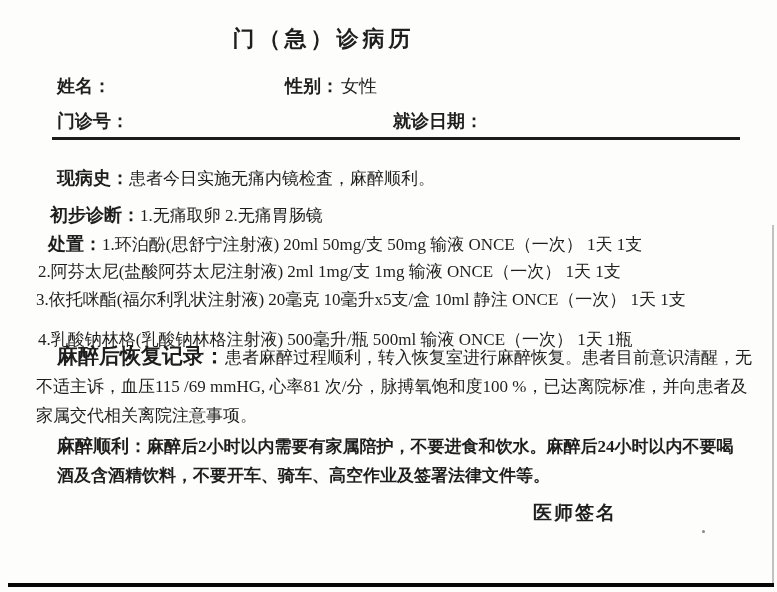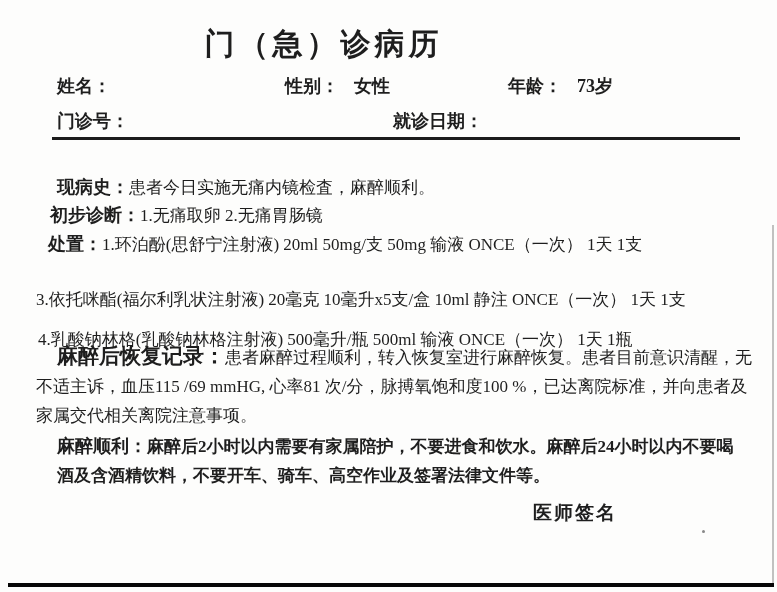--- a/index.html
+++ b/index.html
@@ -11,37 +11,37 @@
     overflow: hidden;
     font-family: "Liberation Serif", serif;
     color: #1e1e1e;
   }
   .t { position: absolute; white-space: nowrap; font-size: 17px; }
   .lbl { font-size: 18px; font-weight: 700; }
 
   .title {
     top: 24px; left: 0; width: 647px;
     text-align: center;
-    font-size: 30px; font-weight: 700; letter-spacing: 4px;
+    font-size: 22px; font-weight: 700; letter-spacing: 4px;
   }
 
   .hname   { top: 74px;  left: 57px;  font-size: 18px; font-weight: 700; }
   .hgender { top: 74px;  left: 285px; font-size: 18px; font-weight: 700; }
   .hage    { top: 74px;  left: 508px; font-size: 18px; font-weight: 700; }
   .hclinic { top: 109px; left: 57px;  font-size: 18px; font-weight: 700; }
   .hdate   { top: 109px; left: 393px; font-size: 18px; font-weight: 700; }
-  .hval { font-weight: 700; margin-left: 15px; }
+  .hval { font-weight: 400; margin-left: 2px; }
 
   .header-divider {
     position: absolute; top: 137px; left: 52px;
     width: 688px; height: 3px; background: #1c1c1c;
   }
 
   .chief   { top: 147px; left: 57px; }
-  .illness { top: 175px; left: 57px; }
+  .illness { top: 166px; left: 57px; }
   .diag    { top: 203px; left: 50px; }
   .disp1   { top: 232px; left: 48px; }
   .disp2   { top: 260px; left: 38px; }
   .disp3   { top: 288px; left: 36px; }
   .disp4   { top: 328px; left: 38px; }
 
   .recovery {
     top: 342px; left: 36px; width: 716px;
     white-space: normal; line-height: 29px; text-indent: 21px;
   }
@@ -76,43 +76,43 @@
 <div class="page">
 
   <div class="t title">门（急）诊病历</div>
 
   <div class="t hname">
     <span>姓名：</span>
   </div>
   <div class="t hgender">
     <span>性别：</span><span class="hval">女性</span>
   </div>
-  <div class="t hage">
-    <span>年龄：</span><span class="hval">73岁</span>
-  </div>
   <div class="t hclinic">
     <span>门诊号：</span>
   </div>
   <div class="t hdate">
     <span>就诊日期：</span>
   </div>
 
   <div class="header-divider"></div>
 
 
   <div class="t illness">
     <span class="lbl">现病史：</span><span>患者今日实施无痛内镜检査，麻醉顺利。</span>
   </div>
 
   <div class="t diag">
     <span class="lbl">初步诊断：</span><span>1.无痛取卵 2.无痛胃肠镜</span>
   </div>
 
   <div class="t disp1">
     <span class="lbl">处置：</span><span>1.环泊酚(思舒宁注射液) 20ml 50mg/支 50mg 输液 ONCE（一次） 1天 1支</span>
+  </div>
+  <div class="t disp2">
+    <span>2.阿芬太尼(盐酸阿芬太尼注射液) 2ml 1mg/支 1mg 输液 ONCE（一次） 1天 1支</span>
   </div>
   <div class="t disp3">
     <span>3.依托咪酯(福尔利乳状注射液) 20毫克 10毫升x5支/盒 10ml 静注 ONCE（一次） 1天 1支</span>
   </div>
   <div class="t disp4">
     <span>4.乳酸钠林格(乳酸钠林格注射液) 500毫升/瓶 500ml 输液 ONCE（一次） 1天 1瓶</span>
   </div>
 
   <div class="t recovery">
     <span class="recovery-label">麻醉后恢复记录：</span><span>患者麻醉过程顺利，转入恢复室进行麻醉恢复。患者目前意识清醒，无不适主诉，血压115 /69 mmHG, 心率81 次/分，脉搏氧饱和度100 %，已达离院标准，并向患者及家属交代相关离院注意事项。</span>

